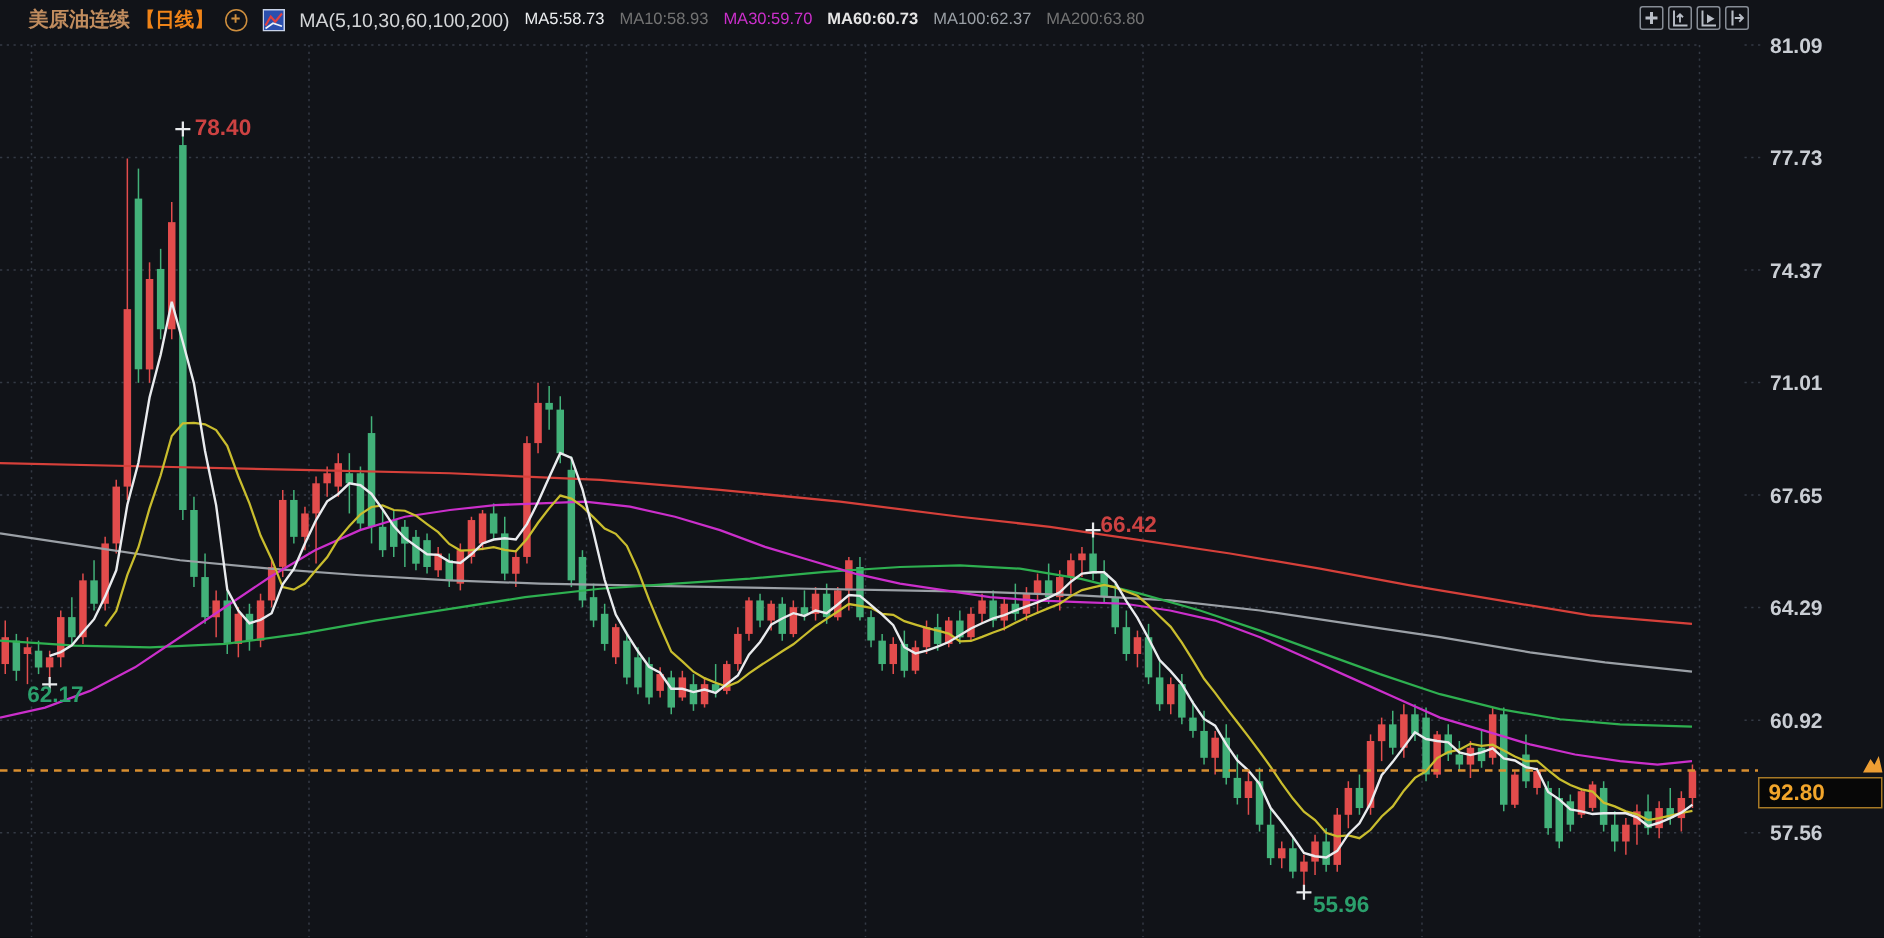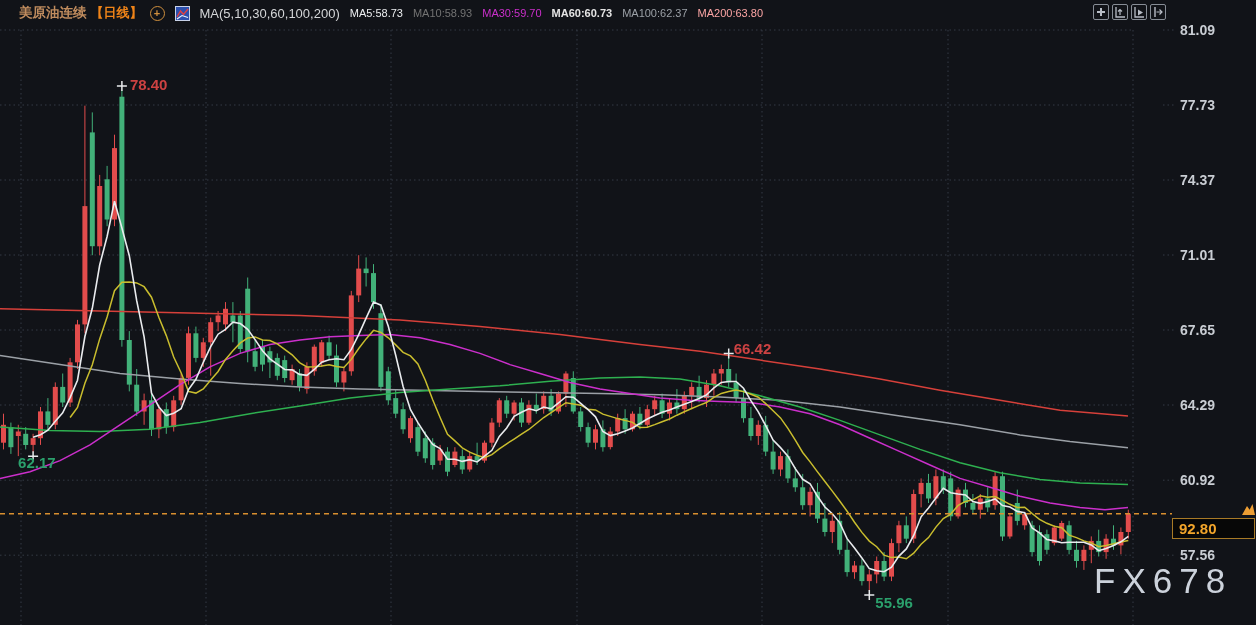--- a/index.html
+++ b/index.html
@@ -26,21 +26,20 @@
   .alerticon{position:absolute;left:1241px;z-index:4;}
   .ylab{fill:#c9cdd3;font-size:14px;font-weight:700;}
   .ann{font-size:15px;font-weight:700;}
   .grid{stroke:#343a44;stroke-width:1;stroke-dasharray:1.5 3;}
 </style>
 </head>
 <body>
 
 <div id="app">
 
-  <div class="watermark">FX678</div>
 
   <svg id="chart-svg">
       <line x1="0" y1="30.0" x2="1133" y2="30.0" class="grid"></line>
       <line x1="1163" y1="30.0" x2="1174" y2="30.0" class="grid"></line>
       <text x="1180" y="35.0" class="ylab">81.09</text>
       <line x1="0" y1="105.0" x2="1133" y2="105.0" class="grid"></line>
       <line x1="1163" y1="105.0" x2="1174" y2="105.0" class="grid"></line>
       <text x="1180" y="110.0" class="ylab">77.73</text>
       <line x1="0" y1="180.0" x2="1133" y2="180.0" class="grid"></line>
       <line x1="1163" y1="180.0" x2="1174" y2="180.0" class="grid"></line>
@@ -400,21 +399,21 @@
         <polyline points="2,11 5.5,5 8.5,8.5 13,3" fill="none" stroke="#e04040" stroke-width="1.4"></polyline>
         <polyline points="2,13 7,9.5 13,11.5" fill="none" stroke="#eef2f8" stroke-width="1.1"></polyline>
       </svg>
     </span>
     <span class="masum">MA(5,10,30,60,100,200)</span>
     <span class="mav" style="color: rgb(236, 238, 240);">MA5:58.73</span>
     <span class="mav" style="color: #737373;">MA10:58.93</span>
     <span class="mav" style="color: rgb(203, 47, 203);">MA30:59.70</span>
     <span class="mav" style="color: #e5e5e5; font-weight: bold;">MA60:60.73</span>
     <span class="mav" style="color: rgb(155, 160, 166);">MA100:62.37</span>
-    <span class="mav" style="color: #fca5a5; text-align: right;">MA200:63.80</span>
+    <span class="mav" style="color: #737373; text-align: right;">MA200:63.80</span>
   </div>
 
   <div class="tbar">
     <button class="tbtn">
       <svg width="12" height="12" viewBox="0 0 12 12">
           <path d="M5 1h2v3h3v2h-3v3H5V6H2V4h3z" fill="#b8bdc6" transform="translate(0,1)"></path>
         </svg>
     </button>
     <button class="tbtn">
       <svg width="12" height="12" viewBox="0 0 12 12">

